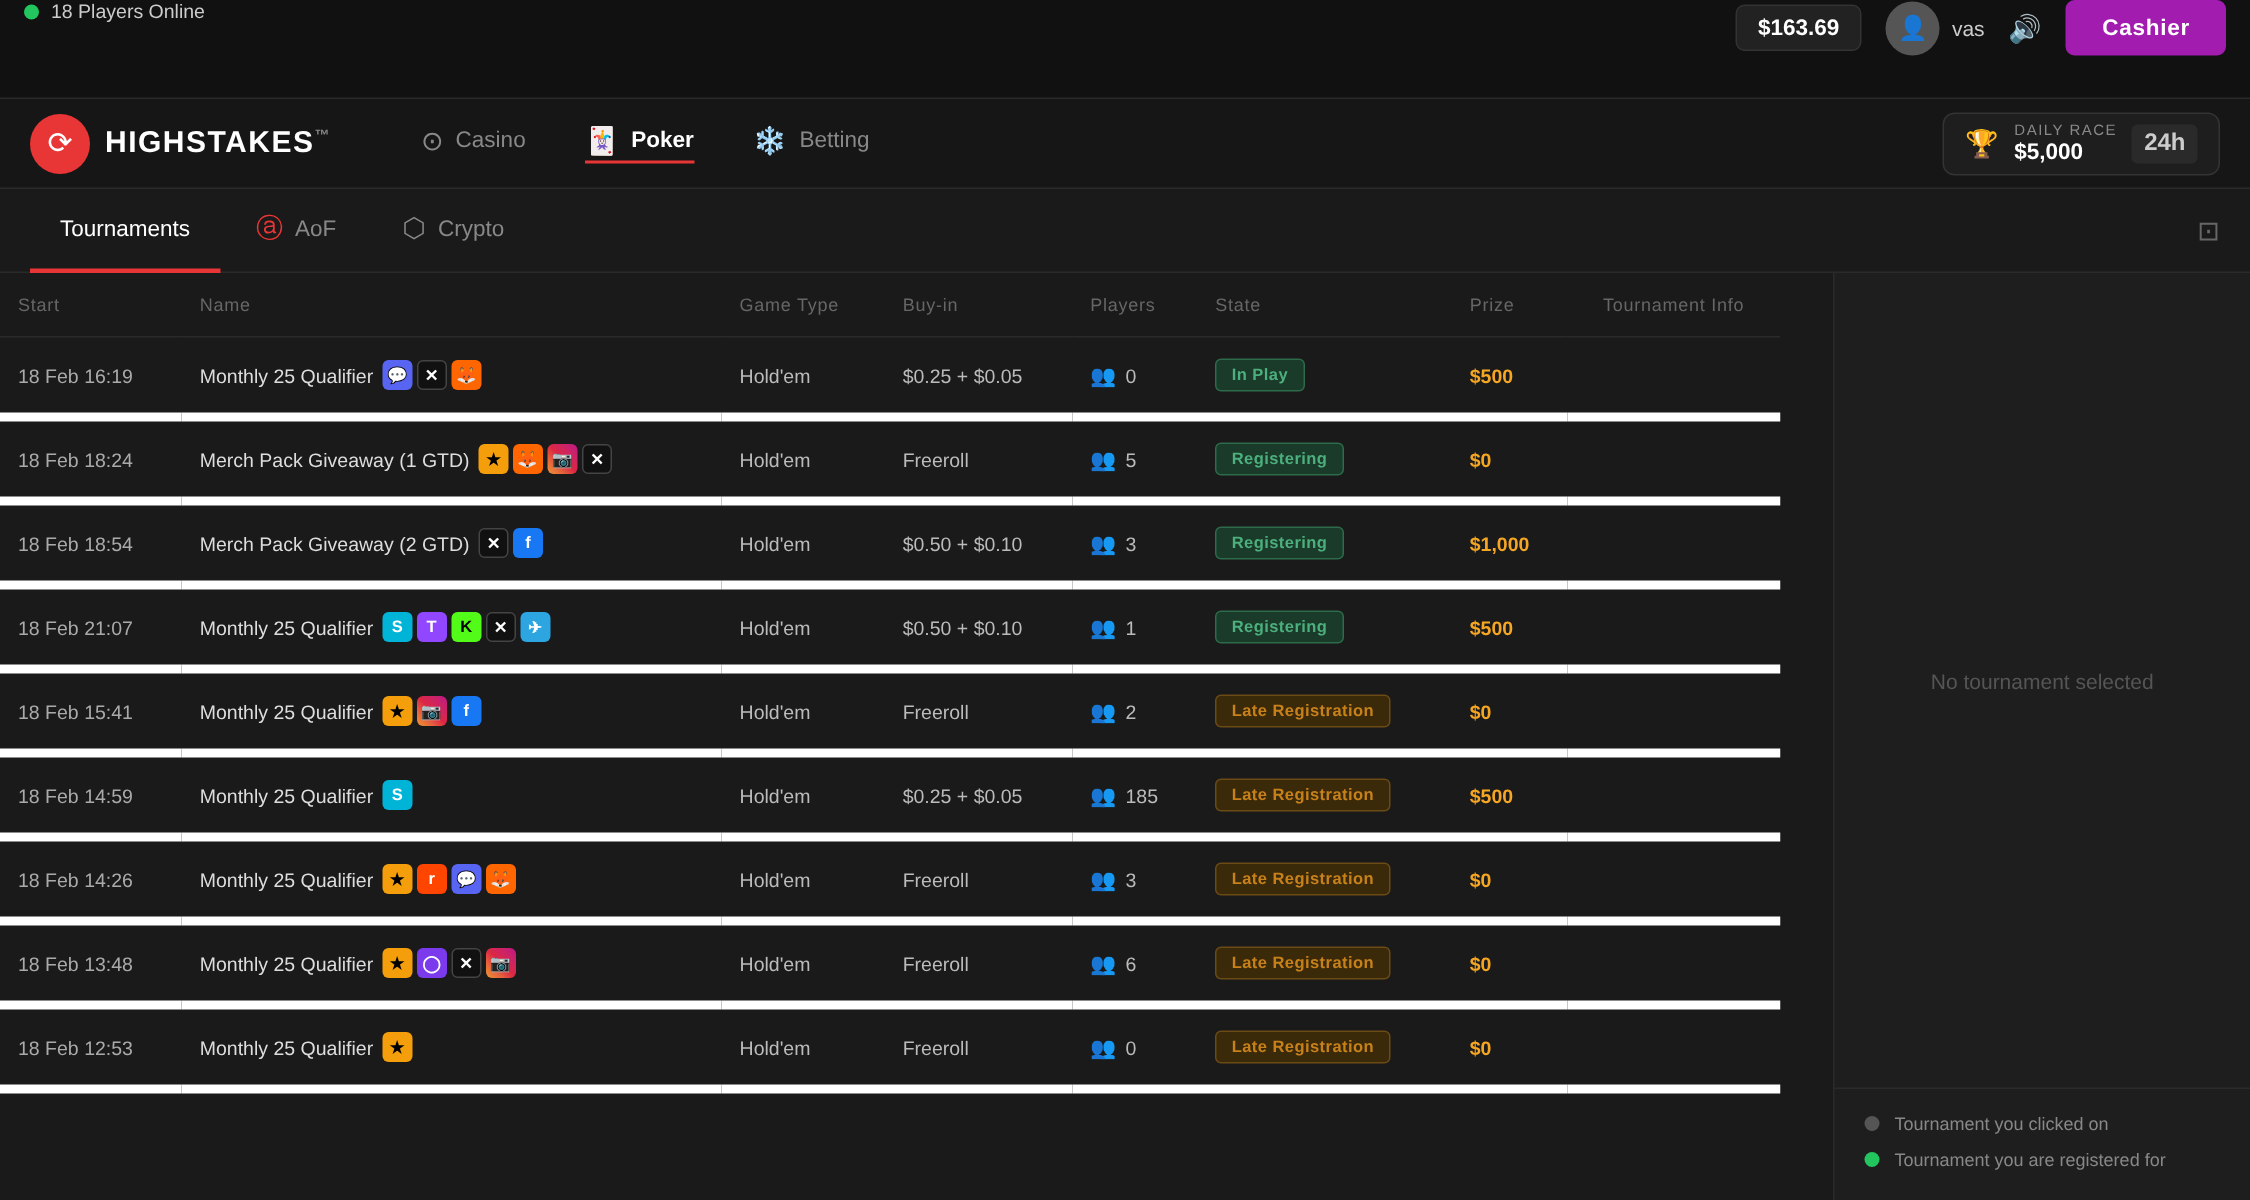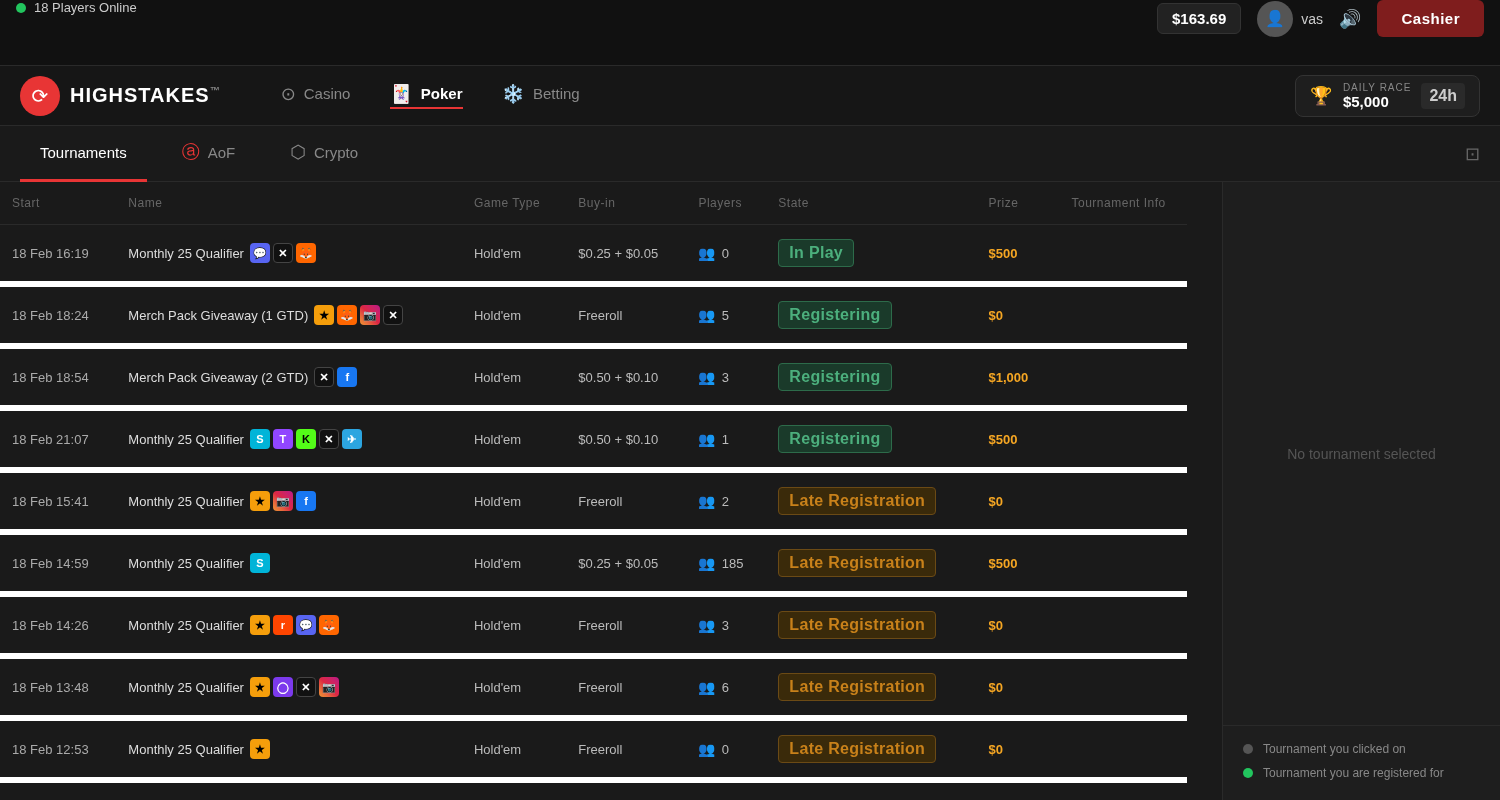--- a/index.html
+++ b/index.html
@@ -56,21 +56,21 @@
     .avatar {
       width: 36px; height: 36px;
       border-radius: 50%;
       background: #555;
       display: flex; align-items: center; justify-content: center;
       color: #ccc; font-size: 16px;
     }
     .username { color: #ccc; font-size: 14px; }
     .sound-icon { color: #888; font-size: 18px; cursor: pointer; }
     .cashier-btn {
-      background: #7f1d1d;
+      background: #a21caf;
       color: #fff;
       border: none;
       border-radius: 6px;
       padding: 10px 24px;
       font-size: 15px;
       font-weight: 700;
       cursor: pointer;
       letter-spacing: 0.5px;
     }
 
@@ -148,21 +148,21 @@
     
     .tabsbar {
       background: #1a1a1a;
       height: 56px;
       display: flex;
       align-items: center;
       padding: 0 20px;
       border-bottom: 1px solid #2a2a2a;
       justify-content: space-between;
     }
-    .tabs-left { display: flex; align-items: center; gap: 11px; }
+    .tabs-left { display: flex; align-items: center; gap: 0; }
     .tab {
       display: flex; align-items: center; gap: 8px;
       padding: 0 20px;
       height: 56px;
       color: #888;
       font-size: 15px;
       cursor: pointer;
       border-bottom: 3px solid transparent;
       margin-right: 4px;
     }
@@ -219,21 +219,21 @@
       color: #bbb;
       font-size: 13px;
     }
     td.start-col { color: #aaa; white-space: nowrap; }
     td.name-col { color: #ddd; font-size: 13px; }
     td.prize-col { color: #f5a623; font-weight: 700; }
     .badge {
       display: inline-block;
       padding: 4px 10px;
       border-radius: 4px;
-      font-size: 16px;
+      font-size: 11px;
       font-weight: 600;
       letter-spacing: 0.3px;
     }
     .badge-inplay { background: #1a3a2a; color: #4caf7d; border: 1px solid #2d6b4a; }
     .badge-registering { background: #1a3a2a; color: #4caf7d; border: 1px solid #2d6b4a; }
     .badge-late { background: #3a2a0a; color: #c8811a; border: 1px solid #6b4a15; }
     .players-col { display: flex; align-items: center; gap: 6px; }
     .players-icon { color: #666; font-size: 14px; }
     .social-icons { display: flex; gap: 3px; align-items: center; margin-left: 6px; }
     .sicon {

